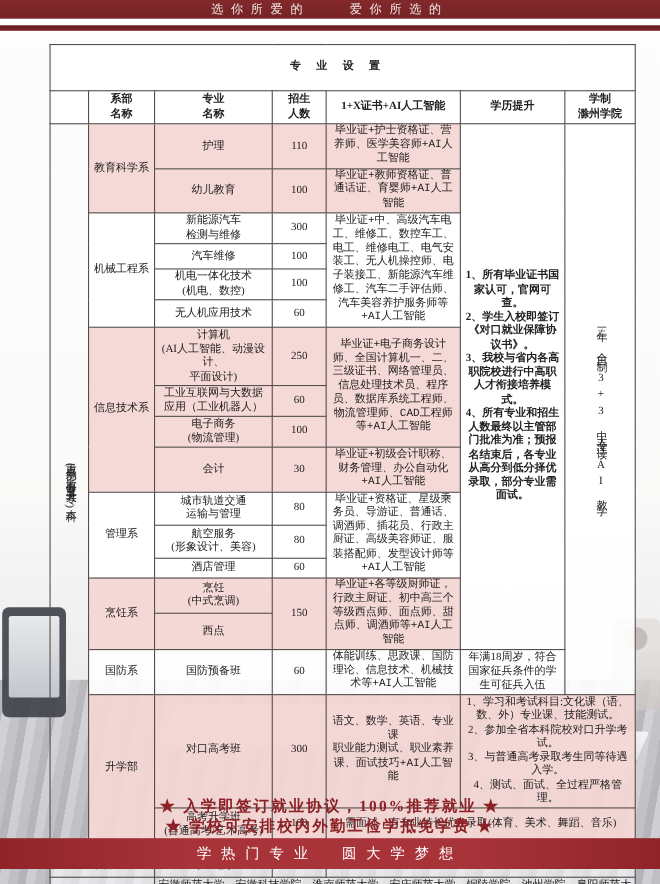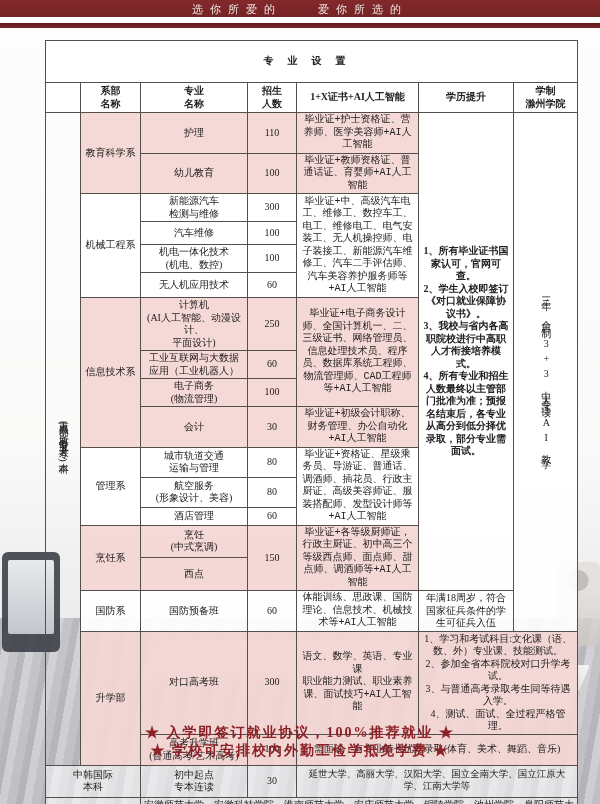--- a/index.html
+++ b/index.html
@@ -211,14 +211,17 @@
     <tr style="height:37px">
       <td colspan="2" class="trans dept">可报本
 科院校</td>
       <td colspan="5" class="trans colleges">安徽师范大学、安徽科技学院、淮南师范大学、安庆师范大学、铜陵学院、池州学院、阜阳师范大学、黄山学院、合肥师范学院、合肥学院、巢湖学院、皖西学院、蚌埠学院、滁州学院、合肥经济学院等。</td>
     </tr>
   </tbody>
     </table>
 
   <div class="promise p1">★ 入学即签订就业协议，100%推荐就业 ★</div>
   <div class="promise p2">★ 学校可安排校内外勤工俭学抵免学费 ★</div>
+  <div class="bottom-bar">
+    <span>学热门专业　圆大学梦想</span>
+  </div>
 
 </div>
 
 </body></html>

